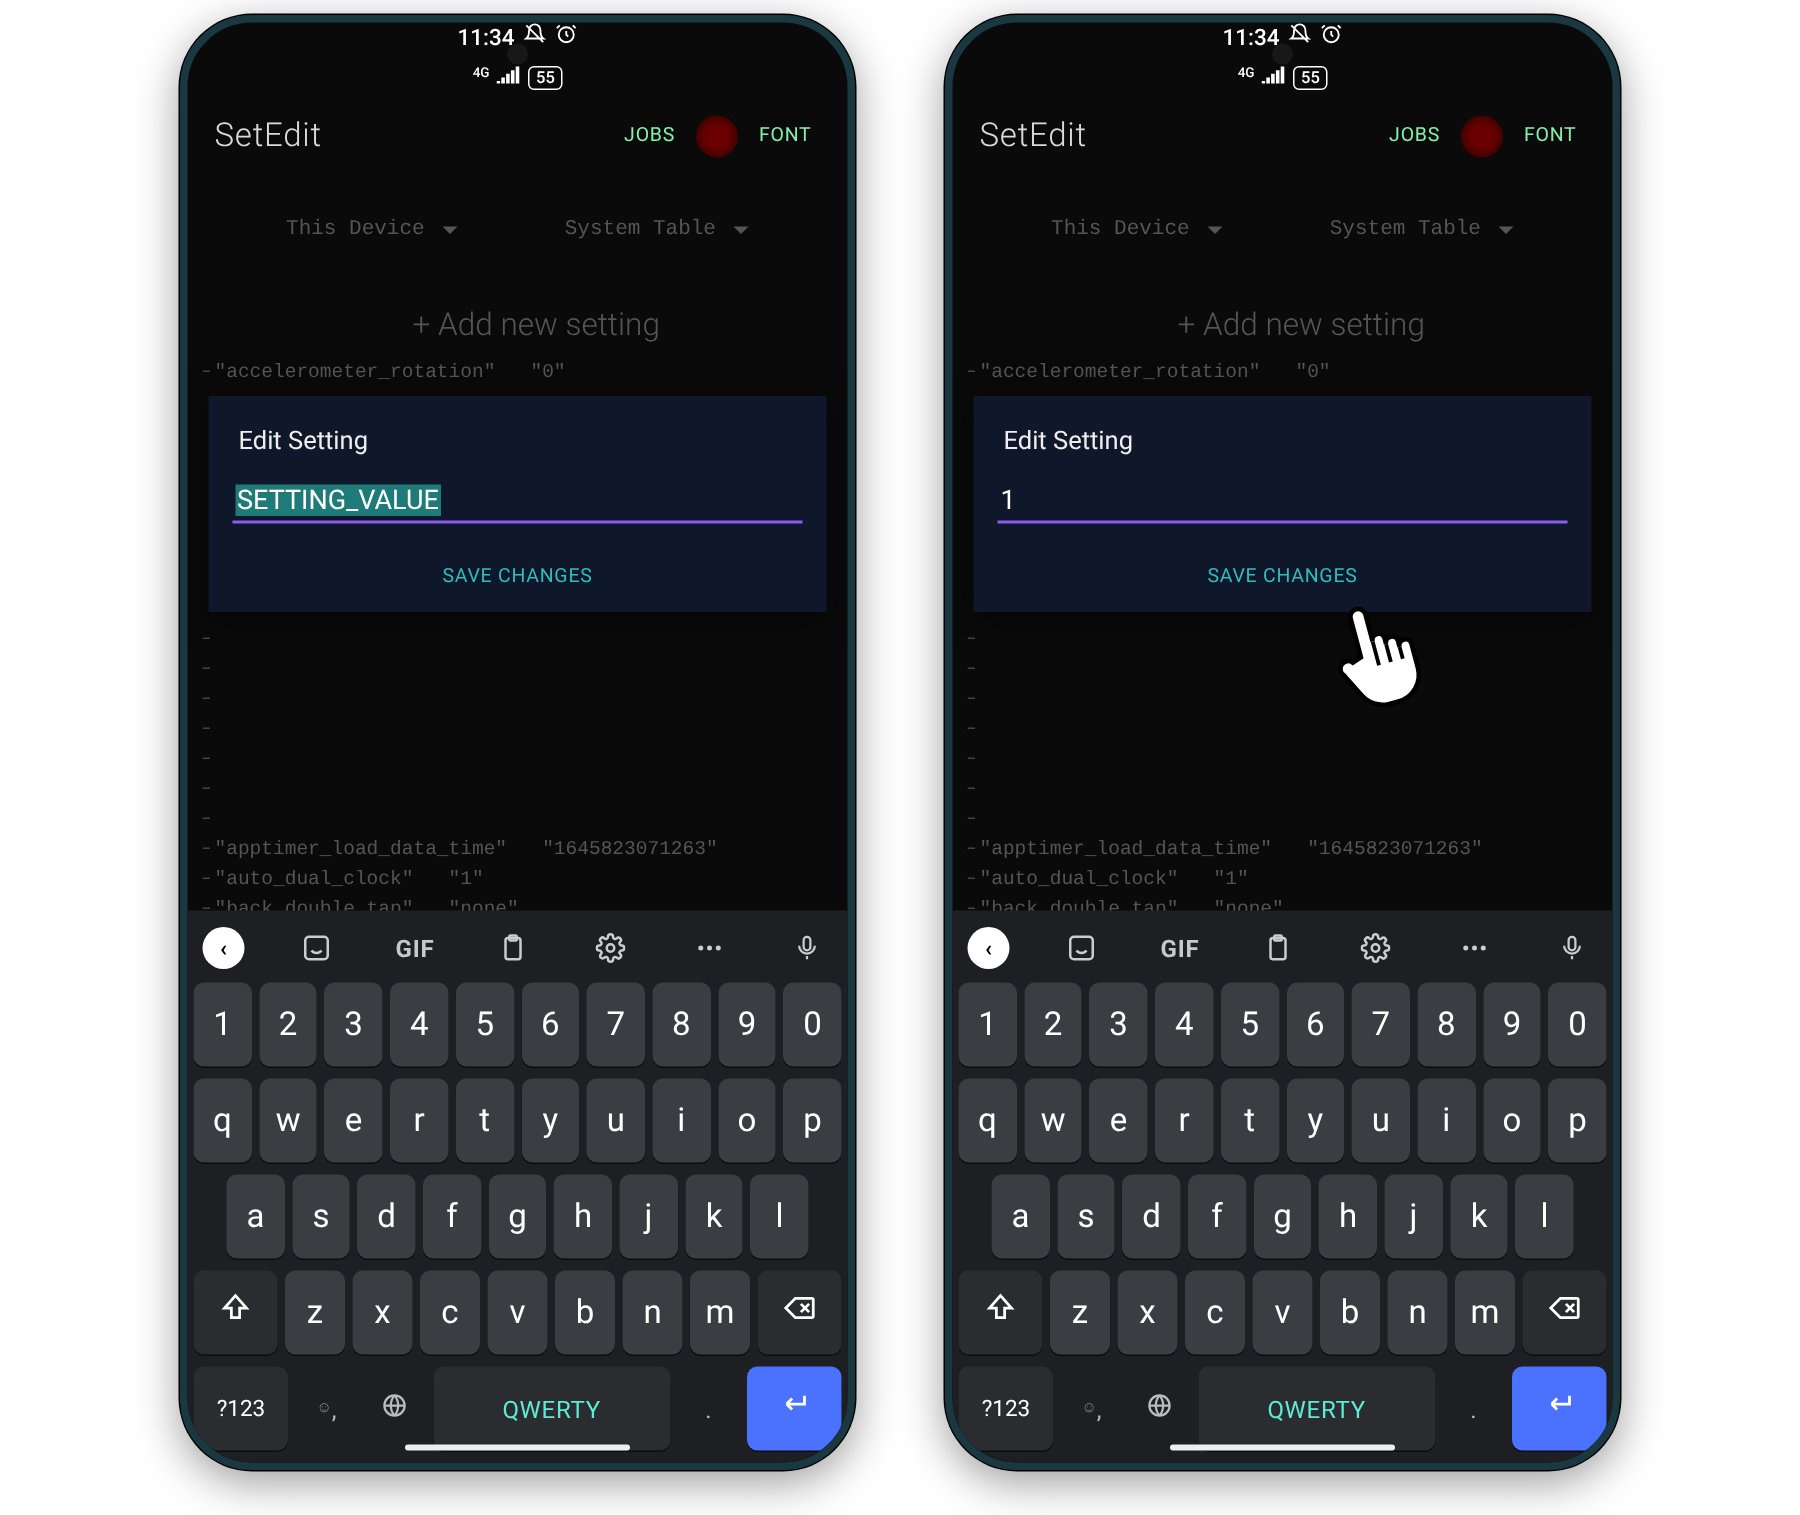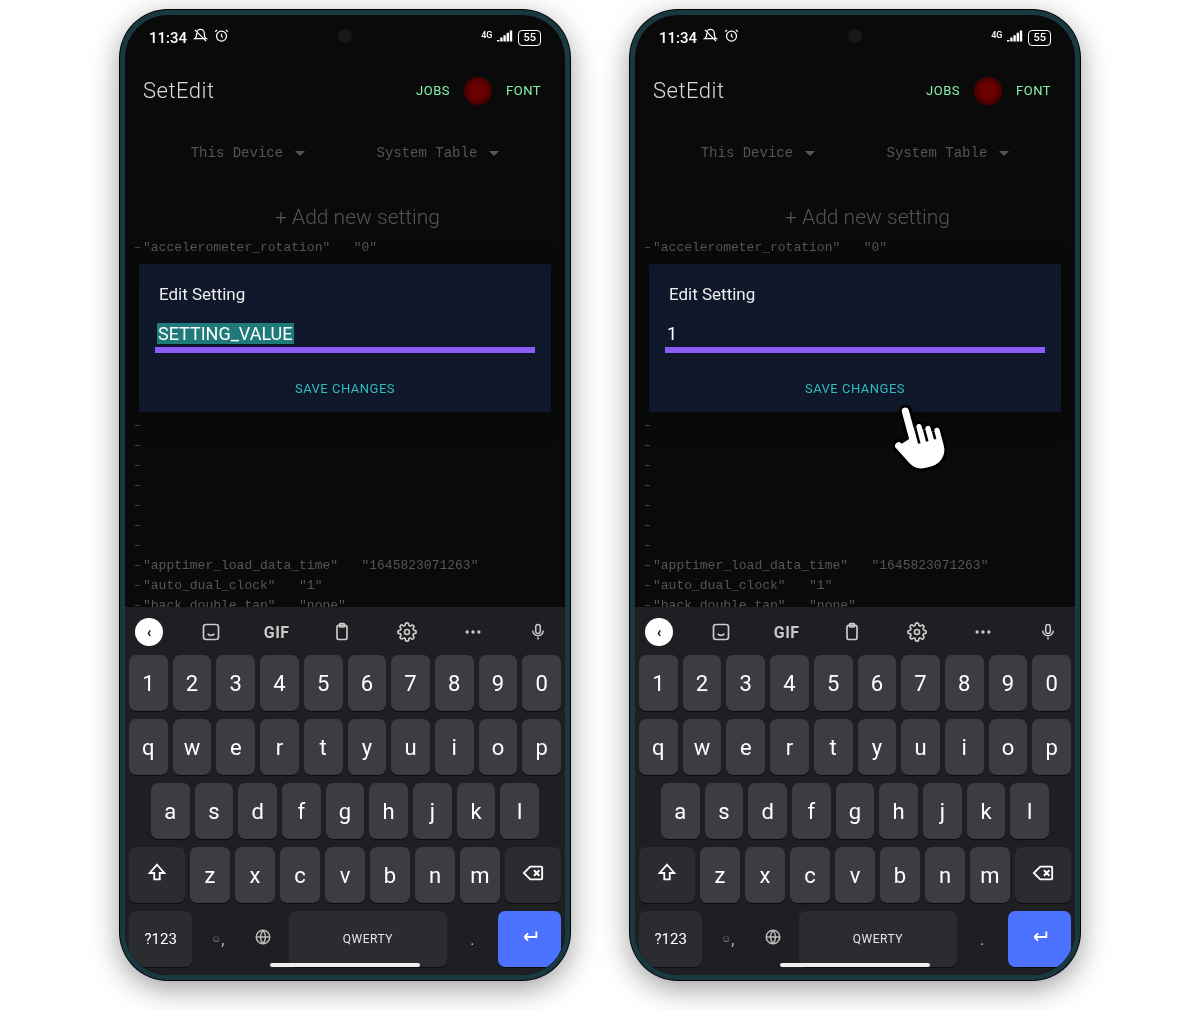--- a/index.html
+++ b/index.html
@@ -40,20 +40,21 @@
   }
 
   
   .status-bar {
     position: absolute; top: 0; left: 0; right: 0;
     height: 45px;
     display: flex; align-items: center; justify-content: space-between;
     padding: 0 24px 0 24px;
     color: #fff; font-size: 15px; font-weight: 500;
     z-index: 25;
+    flex-direction: column;
   }
   .status-left { display: flex; align-items: center; gap: 6px; }
   .status-right { display: flex; gap: 5px; font-size: 12px;}
   .battery-box {
     border: 1.3px solid #fff; border-radius: 4px;
     padding: 0 4px; font-size: 11px; line-height: 14px;
     display: inline-flex; align-items: center;
   }
 
   
@@ -113,21 +114,21 @@
   .dialog {
     position:absolute; top:249px; left:14px; right:14px;
     background:#0f172a;
     padding:20px 16px 16px 16px;
     z-index:15;
     box-shadow:0 4px 20px rgba(0,0,0,.5);
   }
   .dialog-title { color:#eee; font-size:17px; margin-bottom:16px; padding-left:4px;}
   .dialog-input {
     font-size:18px; color:#fff; padding:3px 2px;
-    border-bottom:6px solid #8b5cf6;
+    border-bottom:2px solid #8b5cf6;
   }
   .dialog-input.selected span {
     background:#1f7a7a; color:#fff; padding:0 1px;
   }
   .dialog-save {
     margin-top:28px; text-align:center;
     font-size:13px; letter-spacing:.5px; color:#2fbdbd;
   }
 
   
@@ -167,21 +168,21 @@
   .key{
     flex:1;background:#3b3d42;border-radius:7px;
     display:flex;align-items:center;justify-content:center;
     color:#fff;height:56px;font-size:22px;
     box-shadow:0 1px 0 rgba(0,0,0,.6);
   }
   .key.num{font-size:22px;}
   .key.dark{background:#2a2c30;}
   .kb-row.letters2 {padding:0 22px;}
   .kb-row.letters3 .key.wide {flex:1.4;}
-  .kb-row.bottom .key.space{flex:3.5;font-size:12px;letter-spacing:.5px;color:#e5e5e5;}
+  .kb-row.bottom .key.space{flex:3.5;font-size:16px;letter-spacing:.5px;color:#5eead4;}
   .kb-row.bottom .key.sym{flex:1.4;font-size:15px;}
   .kb-row.bottom .key.small{flex:0.9;font-size:16px;background:transparent;box-shadow:none;color:#bbb;}
   .kb-row.bottom .key.small .sub{font-size:10px;display:block;color:#888;line-height:10px;}
   .key.enter{background:#4a72ff;flex:1.4;}
   .key.enter svg, .key .kicon svg {width:22px;height:22px;stroke:#fff;fill:none;stroke-width:2;}
 
 </style>
 </head>
 <body>
 

